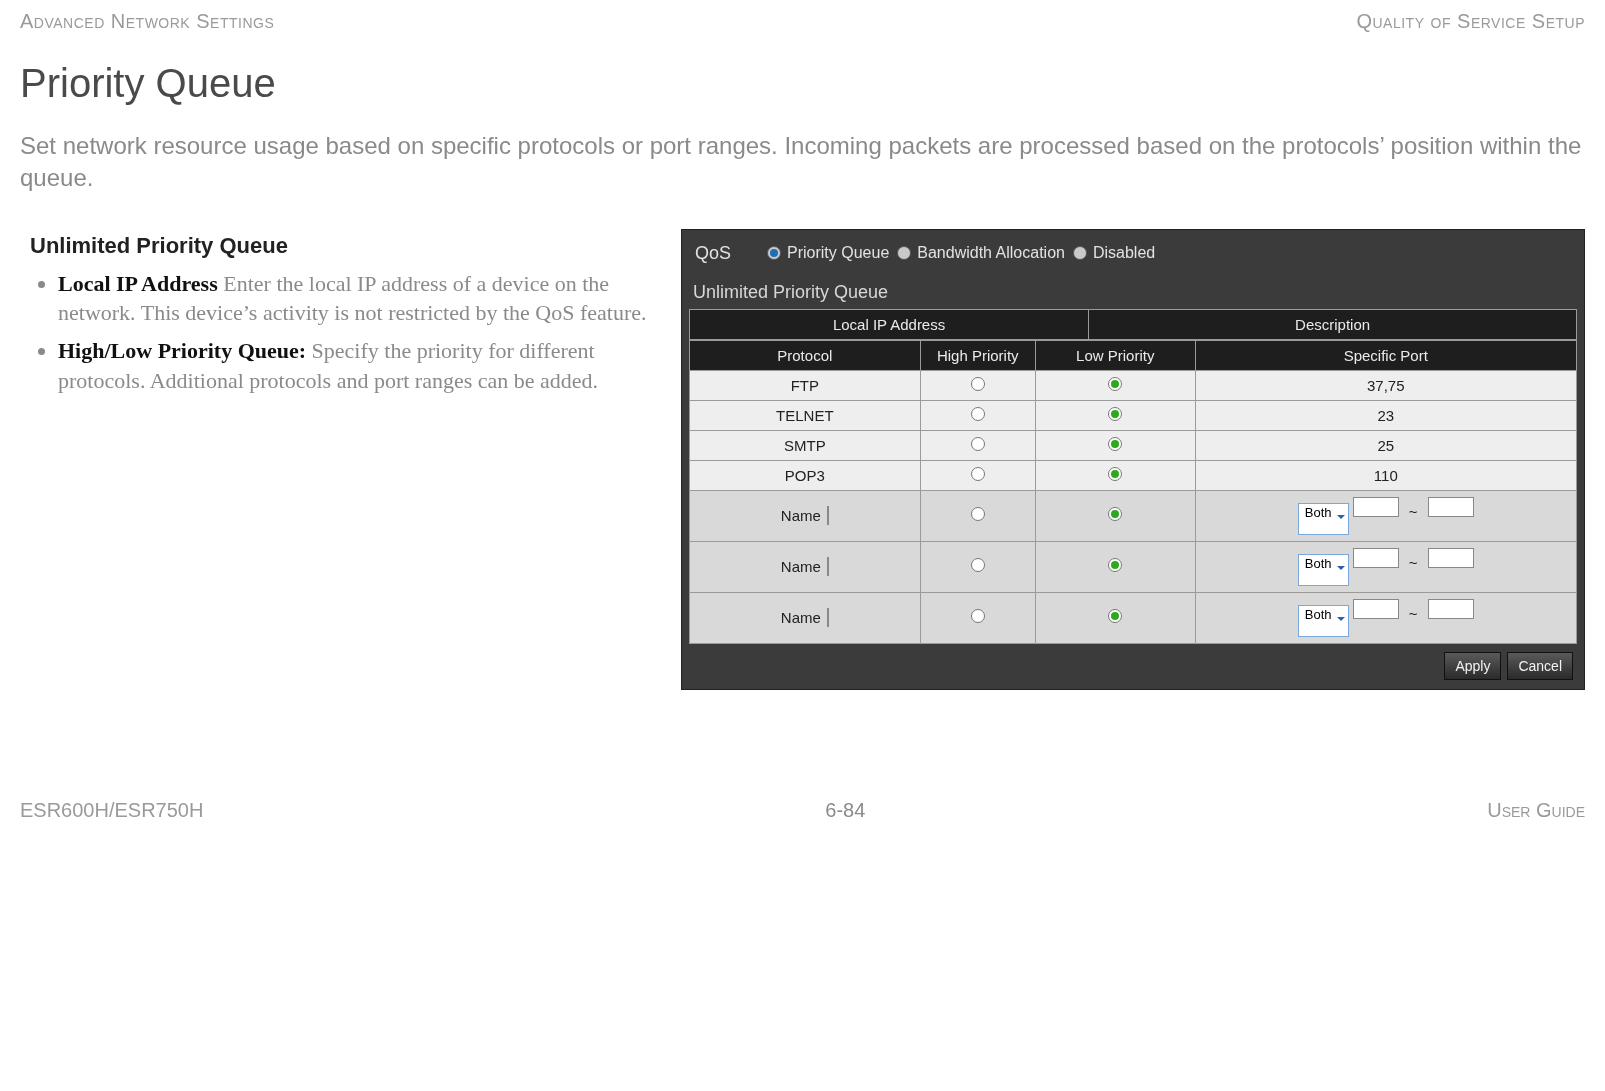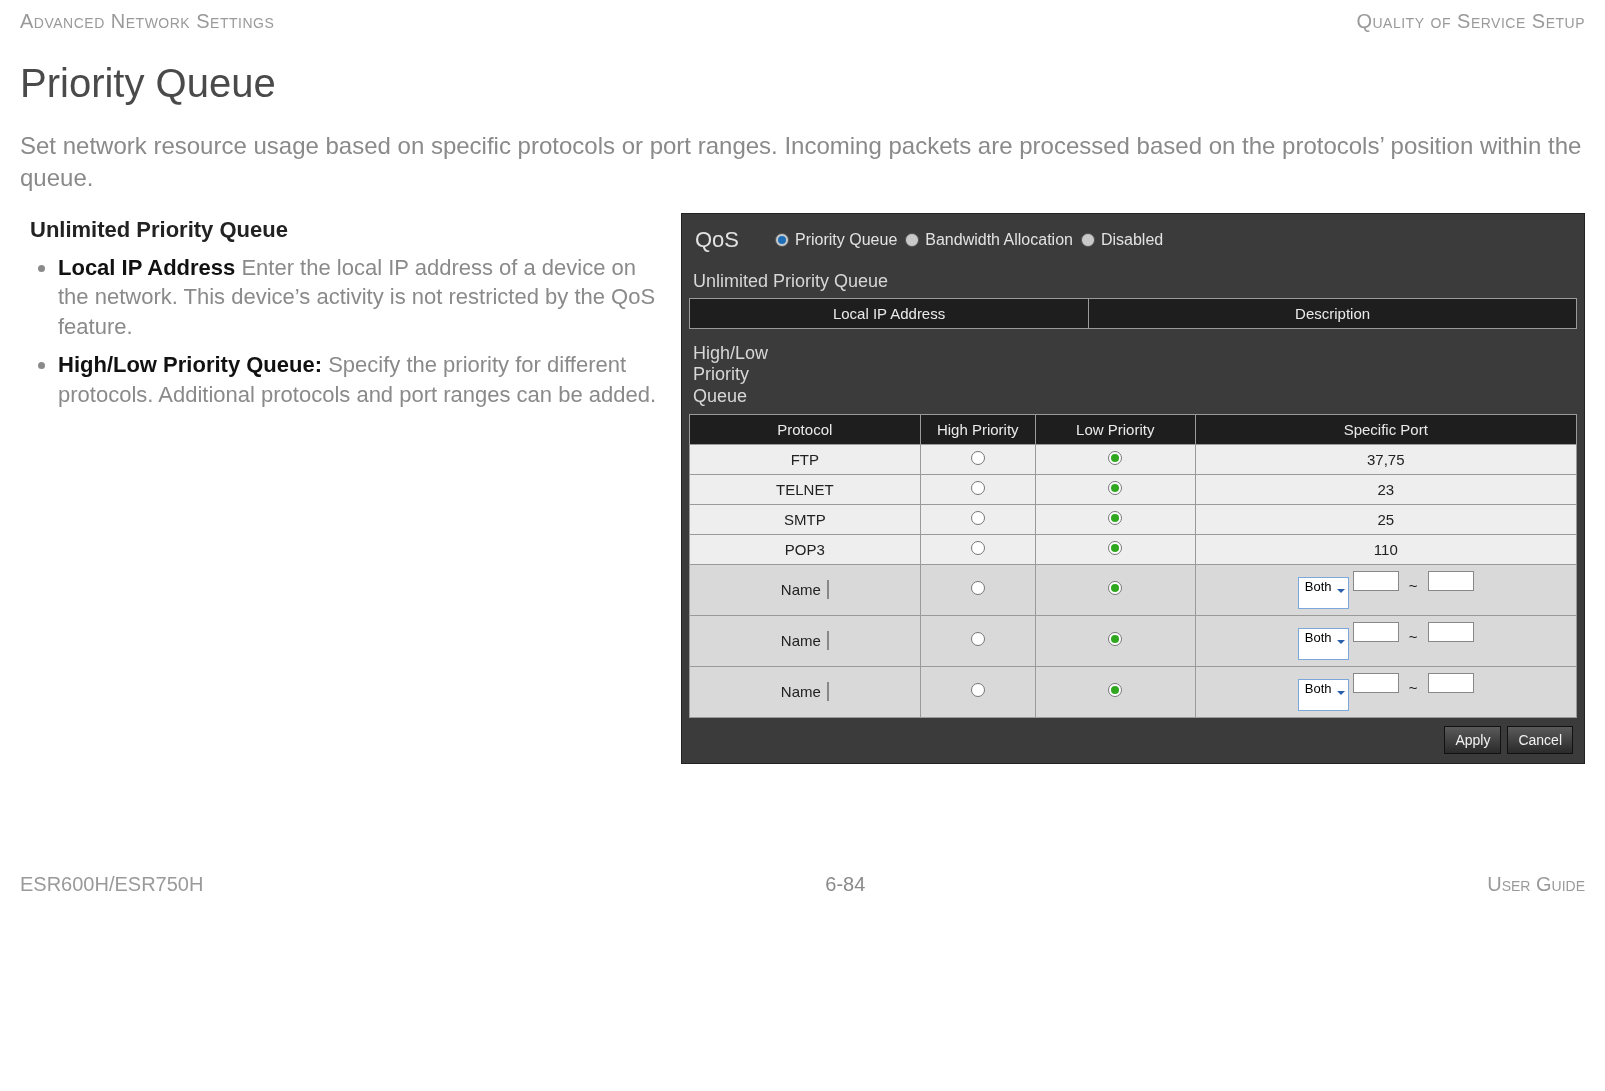--- a/index.html
+++ b/index.html
@@ -23,42 +23,42 @@
   .page-title {
     font-size: 40px;
     color: #4a4a4a;
     margin: 24px 0 6px 0;
     font-weight: 400;
   }
   .intro {
     color: #8a8a8a;
     font-size: 24px;
     line-height: 1.35;
-    margin-bottom: 18px;
+    margin-bottom: 34px;
   }
   .columns { display: flex; gap: 21px; align-items: flex-start; }
   .left { flex: 0 0 640px; padding-left: 10px; }
   .right { flex: 1; }
   .section-heading { font-weight: 700; font-size: 22px; margin: 4px 0 10px 0; }
   ul.bullets { margin: 0; padding-left: 28px; }
-  ul.bullets li { margin-bottom: 8px; font-size: 22px; line-height: 1.35; color: #8a8a8a; }
+  ul.bullets li { margin-bottom: 8px; font-size: 22px; line-height: 1.35; color: #8a8a8a; font-family: Liberation Serif, serif; }
   ul.bullets li .term { color: #111; font-weight: 700; }
 
   
   .panel {
     background: #3b3b3b;
     color: #e2e2e2;
     font-family: Arial, sans-serif;
     font-size: 16px;
     width: 100%;
     padding: 10px 8px 8px 8px;
     box-shadow: inset 0 0 0 1px #222;
   }
   .qos-row { display:flex; align-items:center; gap: 36px; padding: 4px 6px 12px 6px; }
-  .qos-label { font-weight: 400; font-size: 22px; }
+  .qos-label { font-weight: 400; font-size: 18px; }
   .radio-row { display:flex; gap: 8px; align-items:center; }
   .radio-item { display:flex; gap: 6px; align-items:center; font-size: 16px; }
   .radio {
     width: 14px; height: 14px; border-radius: 50%;
     background: #c9c9c9; display:inline-block; position:relative;
     border: 1px solid #555;
   }
   .radio.selected::after{
     content:""; position:absolute; inset:2px; border-radius:50%;
     background:#1e6fb8;
@@ -167,21 +167,20 @@
             <col>
           </colgroup>
         <tbody>
             <tr>
           <th>Local IP Address</th>
           <th>Description</th>
         </tr>
       </tbody>
         </table>
 
-      <div class="sublabel" style="margin-top:14px; max-width:110px; line-height:1.2;">High/Low<br>Priority<br>Queue</div>
 
       <table class="router">
         <colgroup>
           <col style="width:26%">
             <col style="width:13%">
             <col style="width:18%">
             <col>
         </colgroup>
         <tbody>
             <tr>

